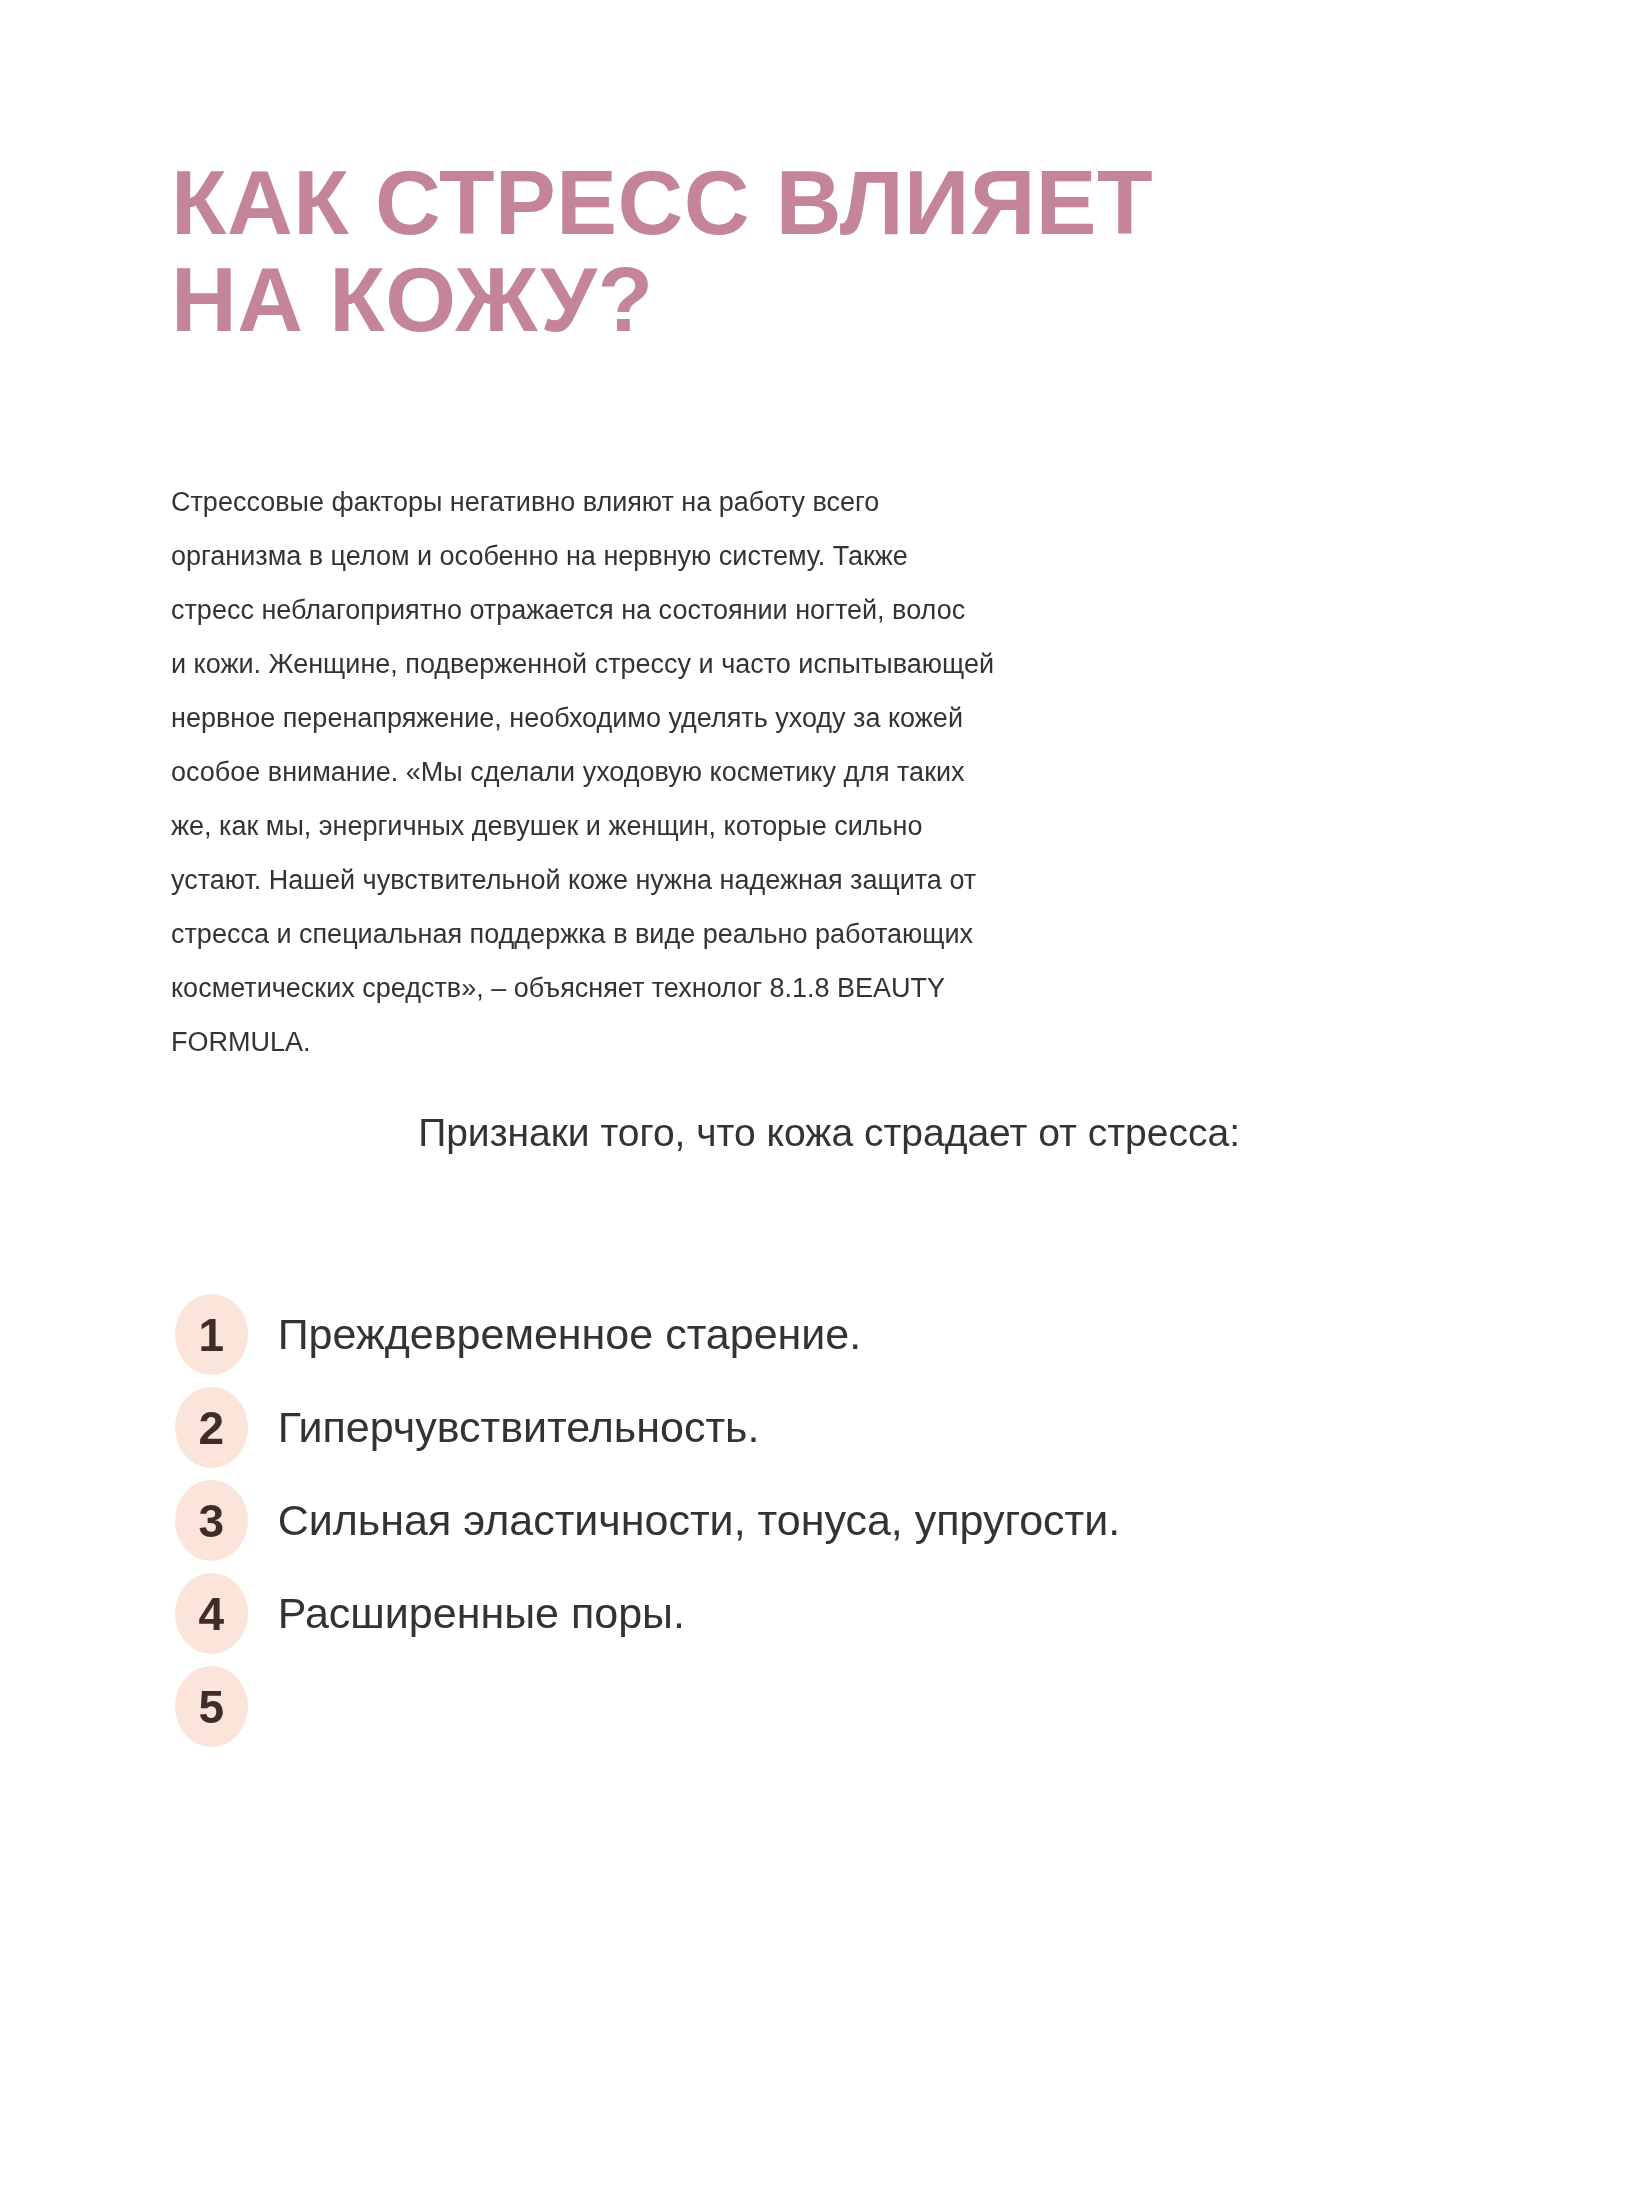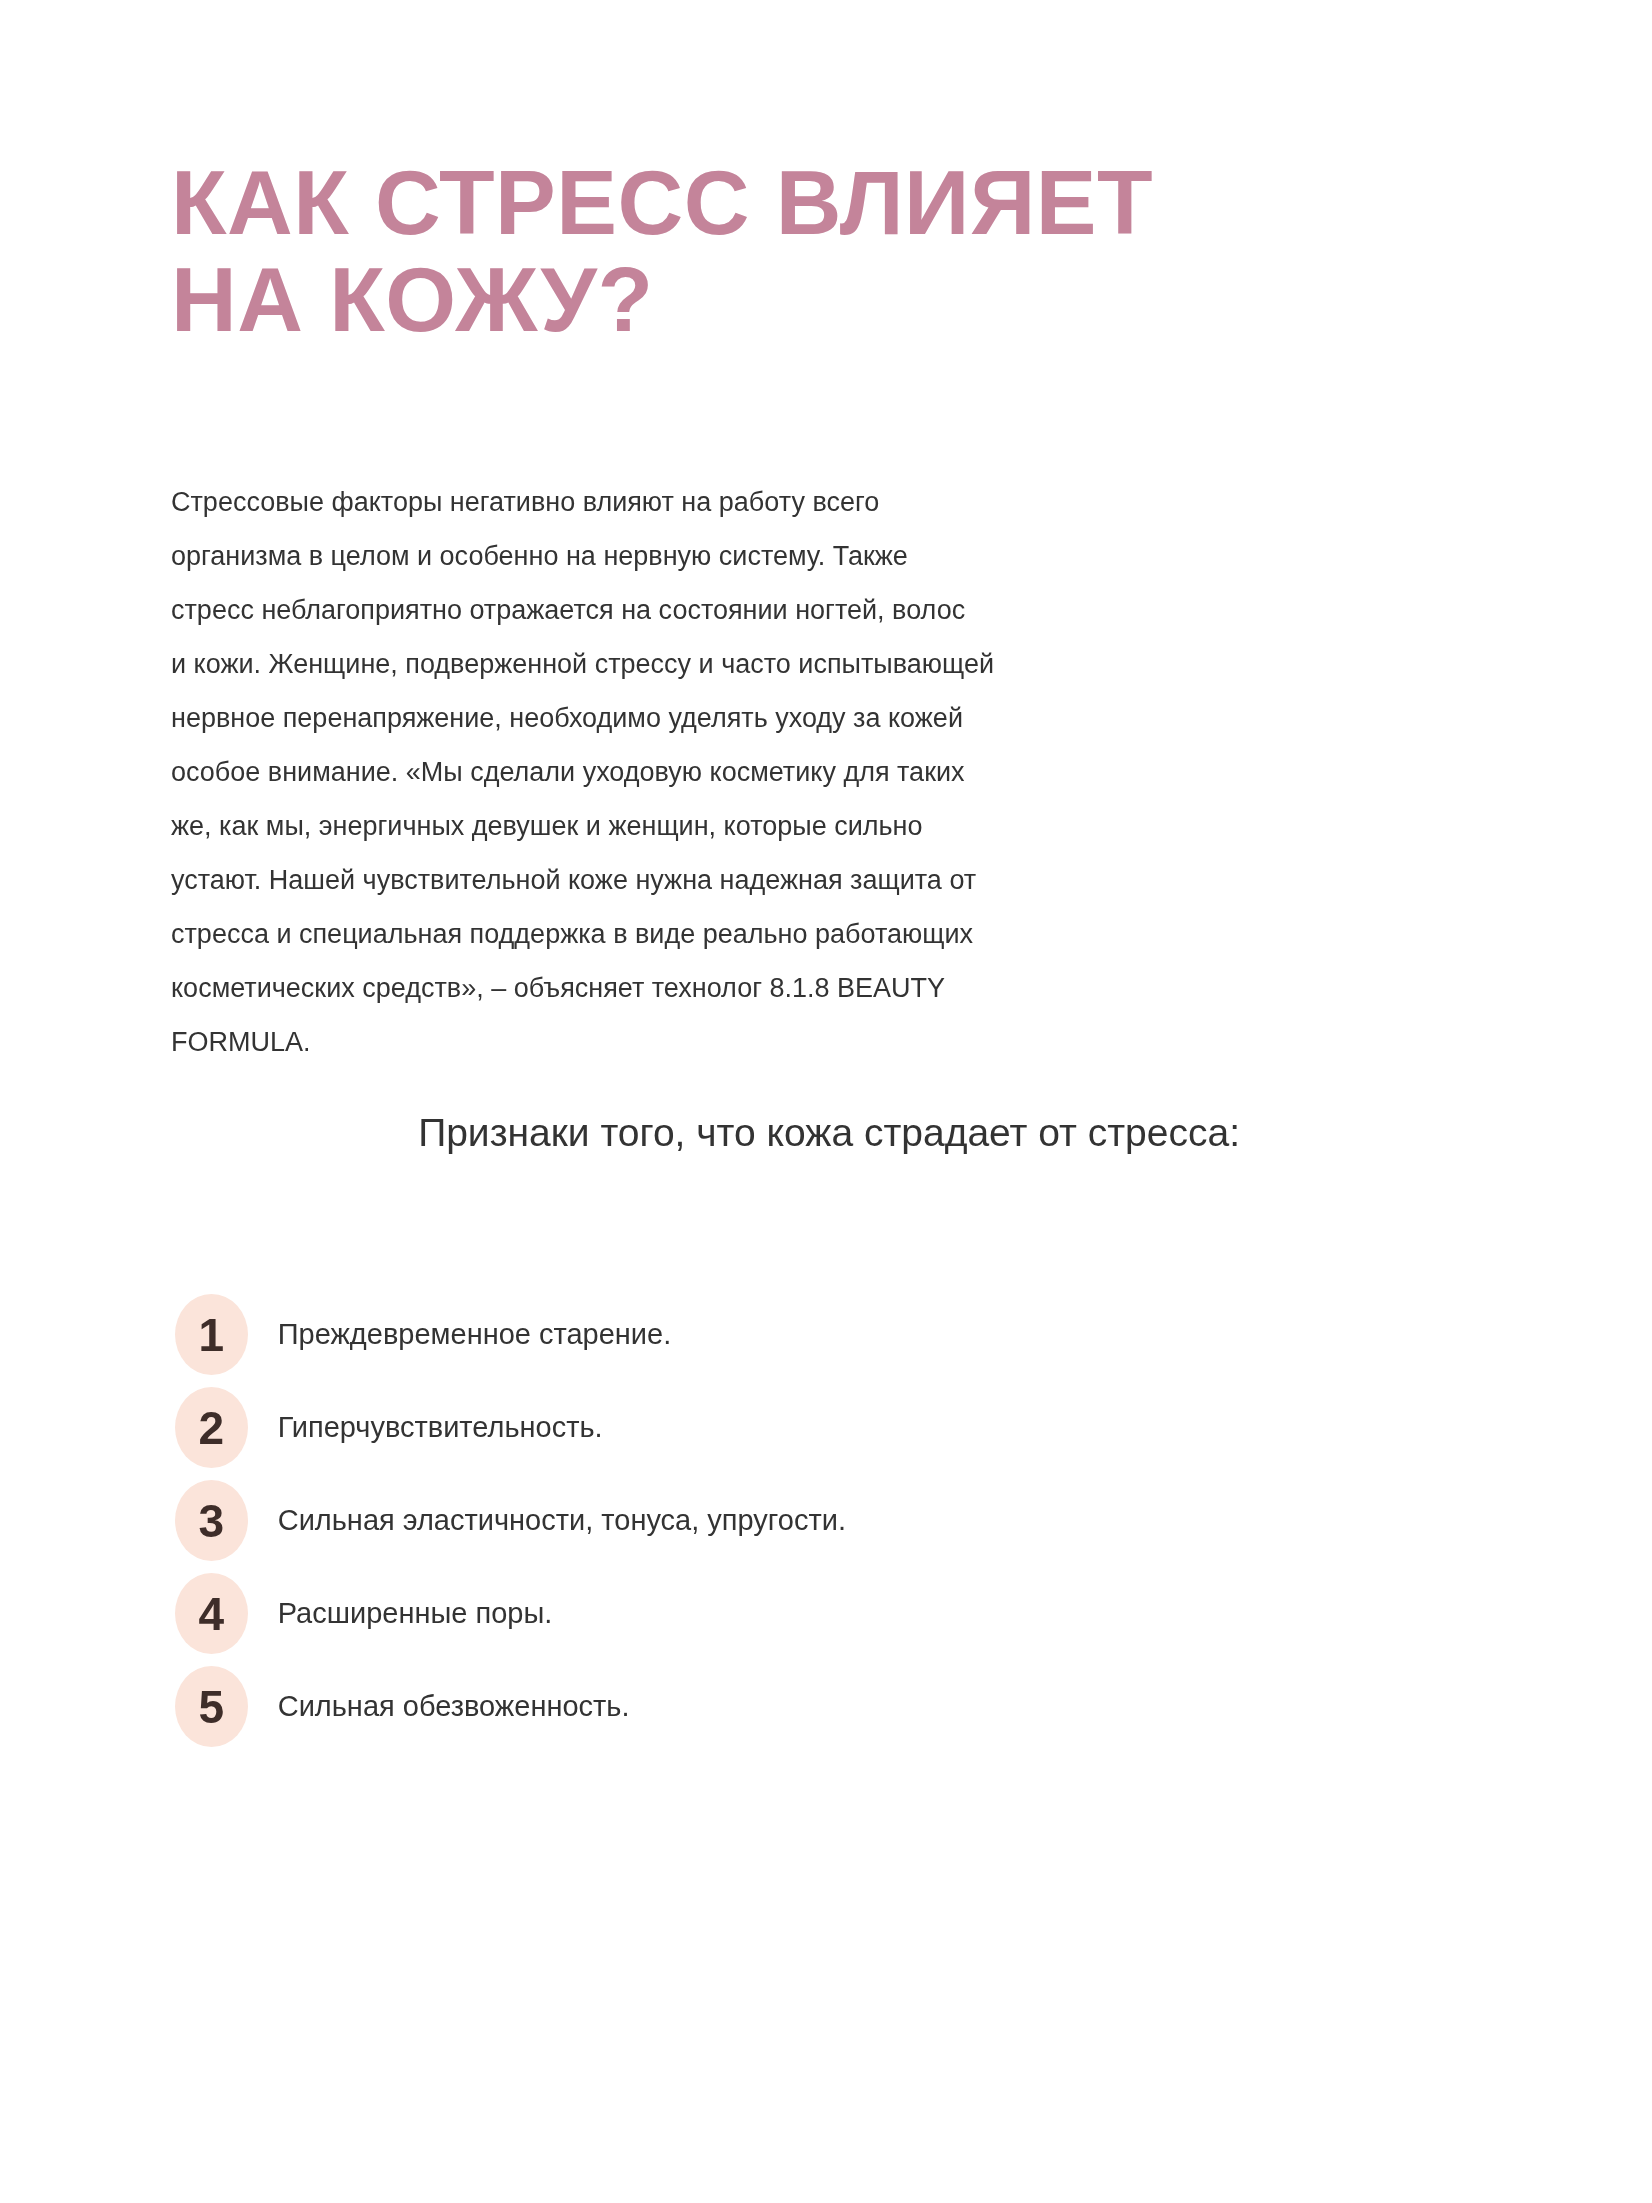--- a/index.html
+++ b/index.html
@@ -65,21 +65,21 @@
     background: #fbe4da;
     display: flex;
     align-items: center;
     justify-content: center;
     font-size: 46px;
     font-weight: 700;
     color: #3e2d29;
   }
   .sign-label {
     margin-left: 30px;
-    font-size: 29px;
+    font-size: 43px;
     line-height: 1.2;
     color: #333333;
   }
 </style>
 </head>
 <body>
 
 <div class="page">
 
   <h1 class="page-title">КАК СТРЕСС ВЛИЯЕТ
@@ -116,18 +116,17 @@
       <span class="sign-label">Сильная эластичности, тонуса, упругости.</span>
     </li>
 
     <li class="sign-item">
       <span class="number-badge">4</span>
       <span class="sign-label">Расширенные поры.</span>
     </li>
 
     <li class="sign-item">
       <span class="number-badge">5</span>
-      <span class="sign-label">Сильная обезвоженность.</span>
     </li>
 
   </ul>
 </div>
 
 
 </body></html>

